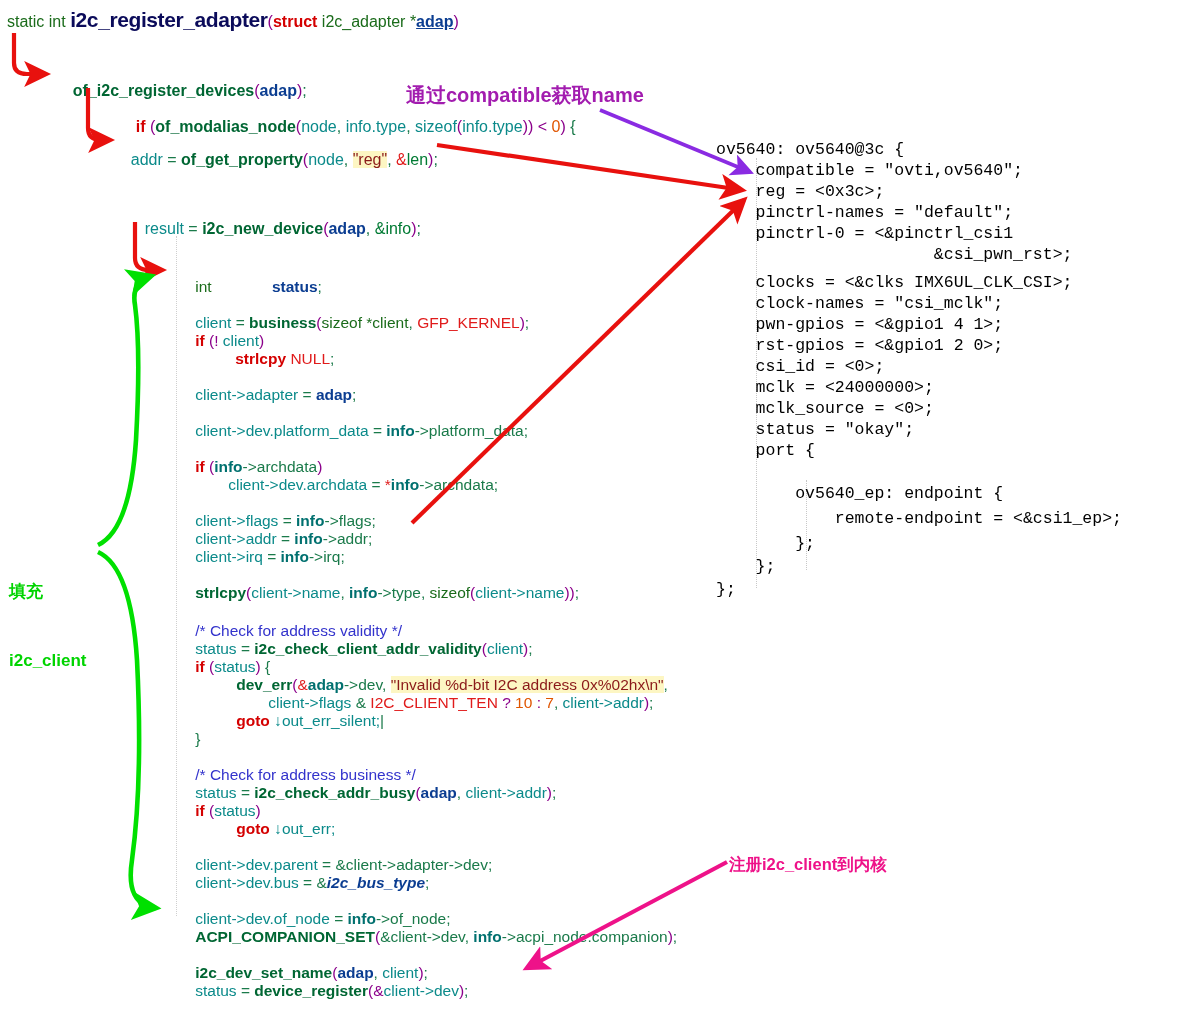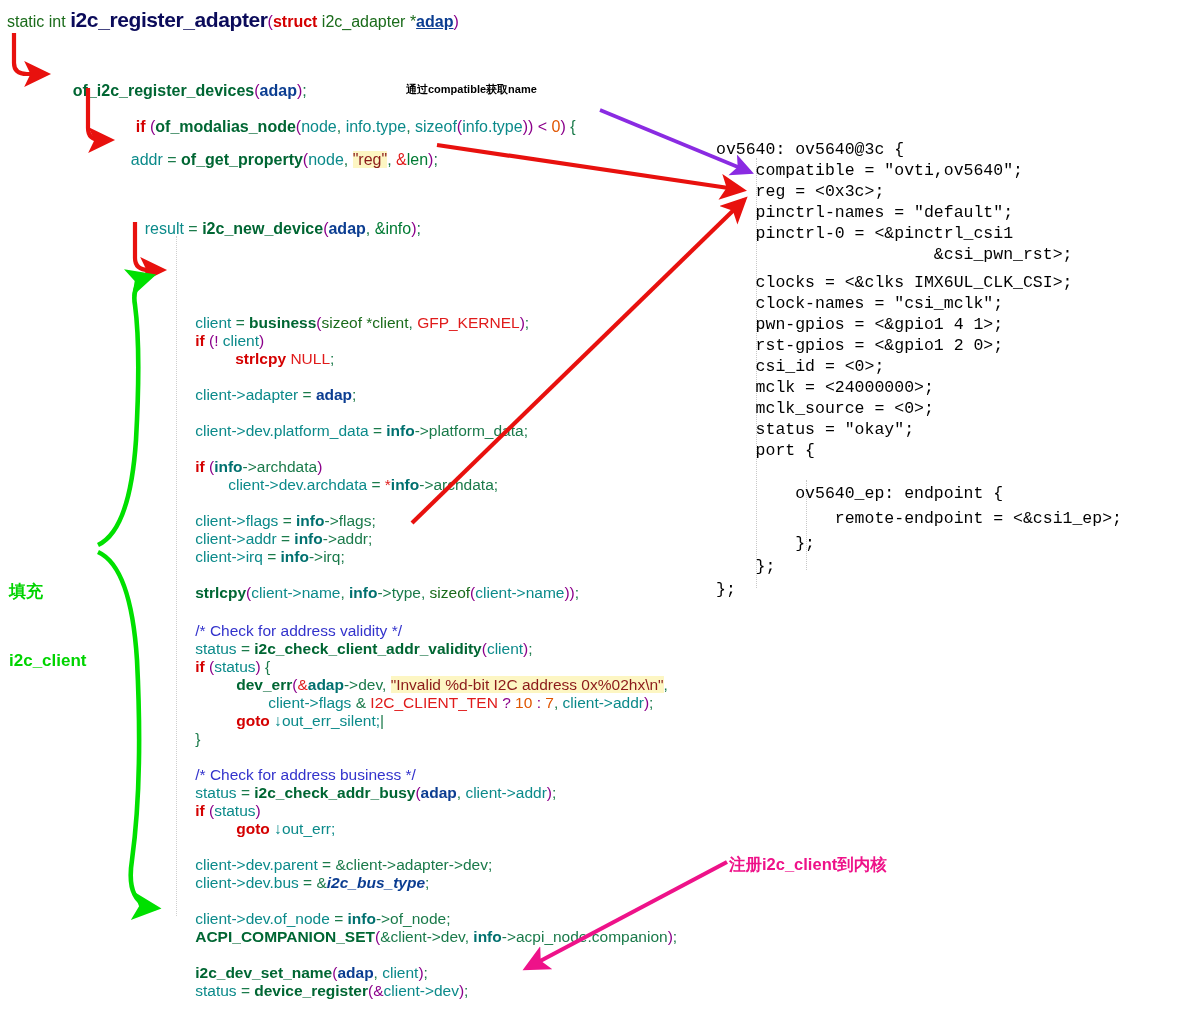--- a/index.html
+++ b/index.html
@@ -67,21 +67,21 @@
     position:absolute;
     border-left:1px dotted #c8c8c8;
     width:0;
   }
 
   
   .anno{
     position:absolute;white-space:pre;font-weight:bold;
     font-family:"Liberation Sans", sans-serif;
   }
-  #anno-compatible{color:#000000;font-size:11px;left:406px;top:82px;}
+  #anno-compatible{color:#a21caf;font-size:20px;left:406px;top:82px;}
   #anno-fill{color:#00d400;font-size:17px;left:9px;top:534px;line-height:23px;}
   #anno-register{color:#ee1289;font-size:16.5px;left:729px;top:854px;}
 
   
   .cguide{position:absolute;border-left:1px dotted #cfcfcf;width:0;}
 </style>
 </head>
 <body>
 
 <div id="canvas">
@@ -135,20 +135,23 @@
 
   <div class="codeline" style="left:113px;top:133px;font-size:16px;">
     <span class="id">addr</span> <span class="mem">=</span> <span class="fn">of_get_property</span><span class="par">(</span><span class="id">node</span><span class="mem">,</span> <span class="hl"><span class="str">"reg"</span></span><span class="mem">,</span> <span class="red">&amp;</span><span class="grn">len</span><span class="par">)</span><span class="mem">;</span>
   </div>
 
 
   <div class="codeline" style="left:127px;top:202px;font-size:16px;">
     <span class="id">result</span> <span class="mem">=</span> <span class="fn">i2c_new_device</span><span class="par">(</span><span class="var">adap</span><span class="mem">,</span> <span class="grn">&amp;info</span><span class="par">)</span><span class="mem">;</span>
   </div>
 
+  <div class="codeline" style="left:178px;top:260px;">
+    <span class="plain">int</span>              <span class="var">status</span><span class="mem">;</span>
+  </div>
 
   <div class="codeline" style="left:178px;top:296px;">
     <span class="id">client</span> <span class="mem">=</span> <span class="fn">business</span><span class="par">(</span><span class="plain">sizeof</span> <span class="plain">*client</span><span class="mem">,</span> <span class="red">GFP_KERNEL</span><span class="par">)</span><span class="mem">;</span>
   </div>
   <div class="codeline" style="left:178px;top:314px;">
     <span class="kw">if</span> <span class="par">(</span><span class="par">!</span> <span class="id">client</span><span class="par">)</span>
   </div>
   <div class="codeline" style="left:218px;top:332px;">
     <span class="kw">strlcpy</span> <span class="red">NULL</span><span class="mem">;</span>
   </div>

